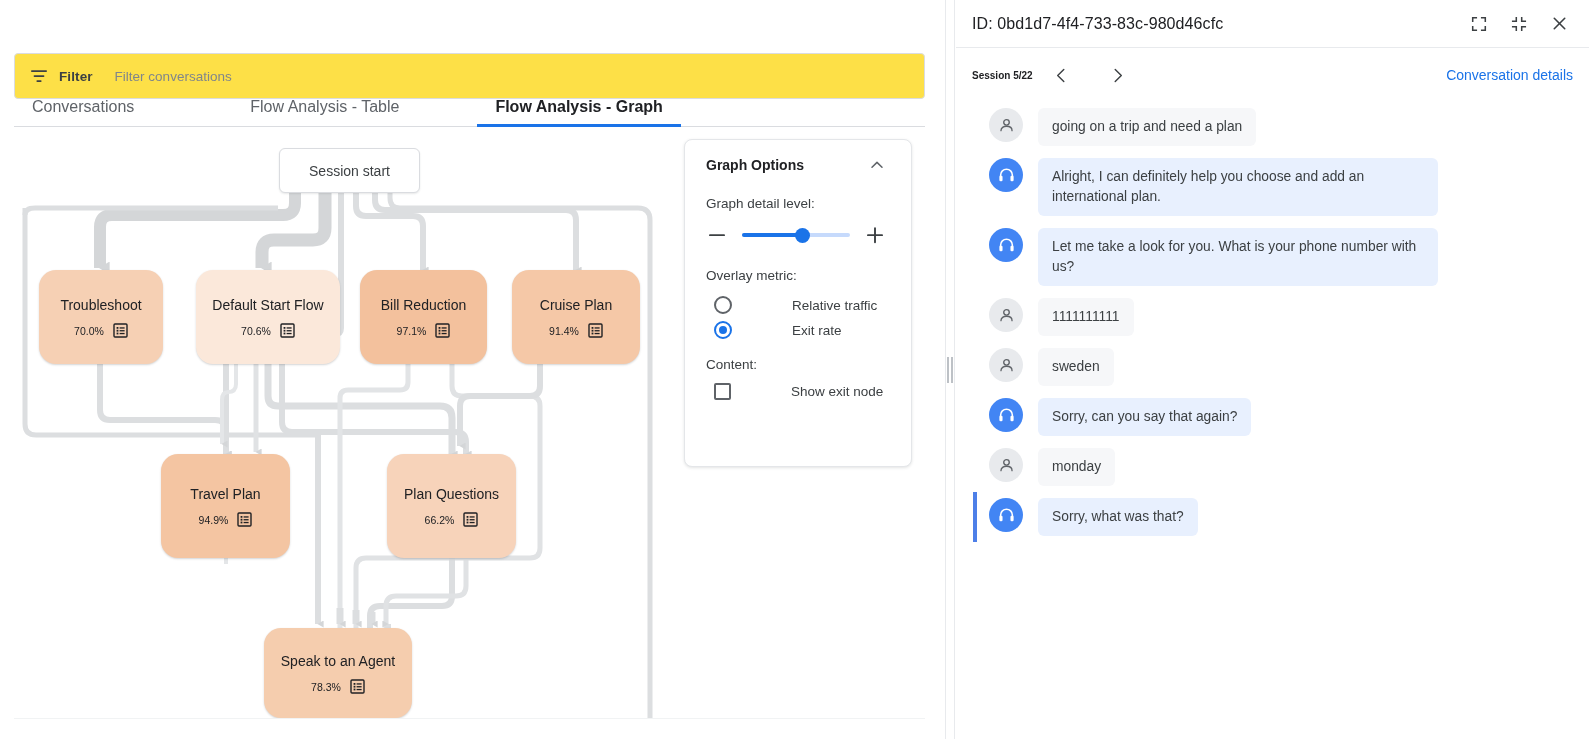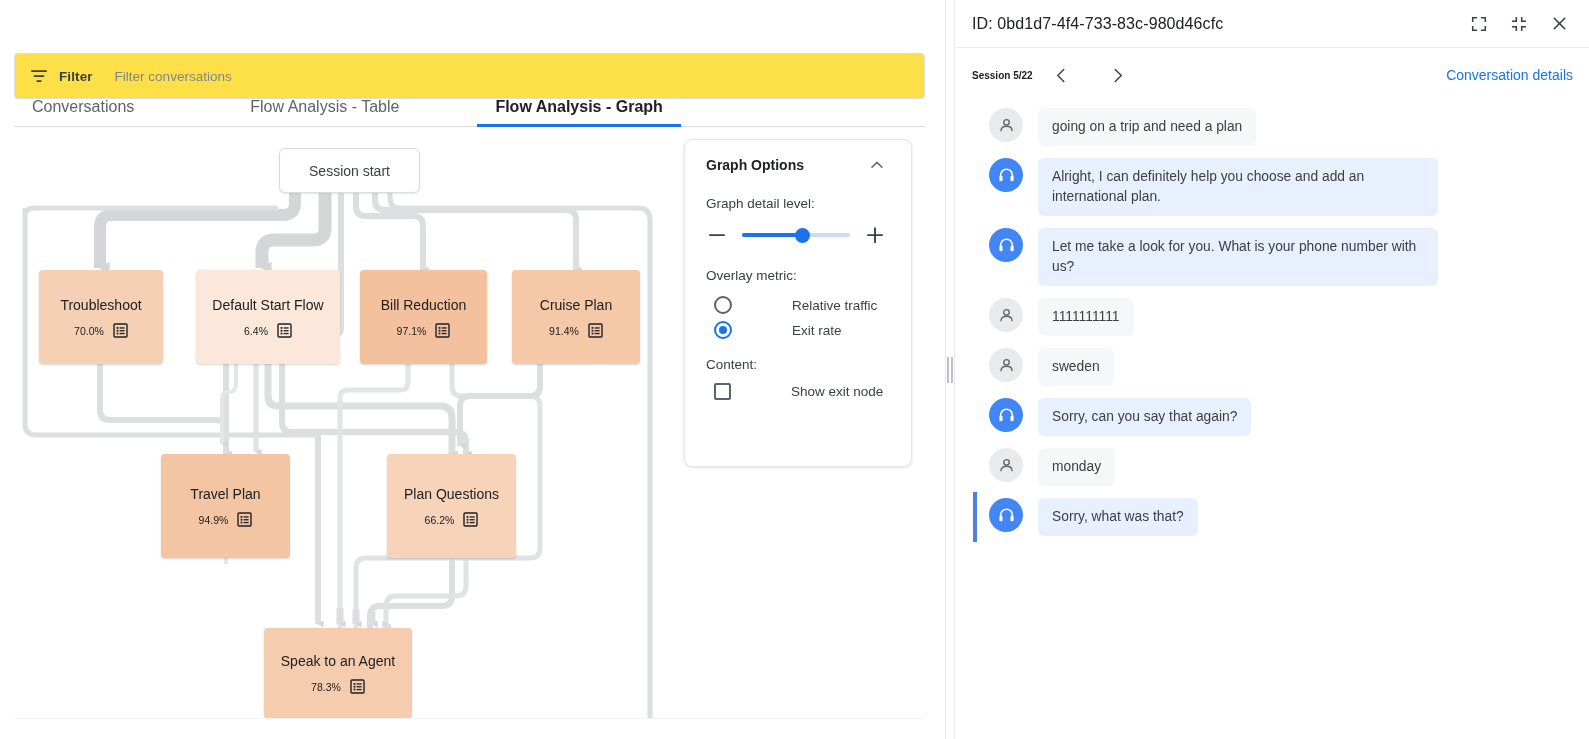--- a/index.html
+++ b/index.html
@@ -68,21 +68,21 @@
   
   .graph-canvas {
     position: absolute; left: 0; top: 128px;
     width: 945px; height: 590px;
     overflow: hidden;
   }
   .graph-svg { position: absolute; left: 0; top: 0; }
 
   .gnode {
     position: absolute;
-    border-radius: 4px;
+    border-radius: 17px;
     display: flex; flex-direction: column;
     align-items: center; justify-content: center;
     box-shadow: 0 1px 2px rgba(60,64,67,.22);
   }
   .gnode .gtitle {
     font-size: 14px; color: #202124; line-height: 18px;
     margin-bottom: 9px; text-align: center;
   }
   .gnode .grow { display: flex; align-items: center; gap: 9px; }
   .gnode .gpct { font-size: 10.5px; color: #202124; }
@@ -349,21 +349,21 @@
               <rect x="6.6" y="7.1" width="5" height="1.3" fill="#202124"></rect>
               <rect x="6.6" y="9.9" width="5" height="1.3" fill="#202124"></rect>
             </svg>
           </span>
         </div>
       </div>
 
       <div class="gnode" style="left:196px; top:142px; width:144px; height:94px; background:#fbe8da;">
         <div class="gtitle">Default Start Flow</div>
         <div class="grow">
-          <span class="gpct">6.4%</span>
+          <span class="gpct">70.6%</span>
           <span class="list-icon">
             <svg viewBox="0 0 15 15" width="15" height="15">
               <rect x="1" y="1" width="13" height="13" rx="1" fill="none" stroke="#202124" stroke-width="1.4"></rect>
               <rect x="3.6" y="4" width="1.8" height="1.8" fill="#202124"></rect>
               <rect x="3.6" y="6.8" width="1.8" height="1.8" fill="#202124"></rect>
               <rect x="3.6" y="9.6" width="1.8" height="1.8" fill="#202124"></rect>
               <rect x="6.6" y="4.3" width="5" height="1.3" fill="#202124"></rect>
               <rect x="6.6" y="7.1" width="5" height="1.3" fill="#202124"></rect>
               <rect x="6.6" y="9.9" width="5" height="1.3" fill="#202124"></rect>
             </svg>

